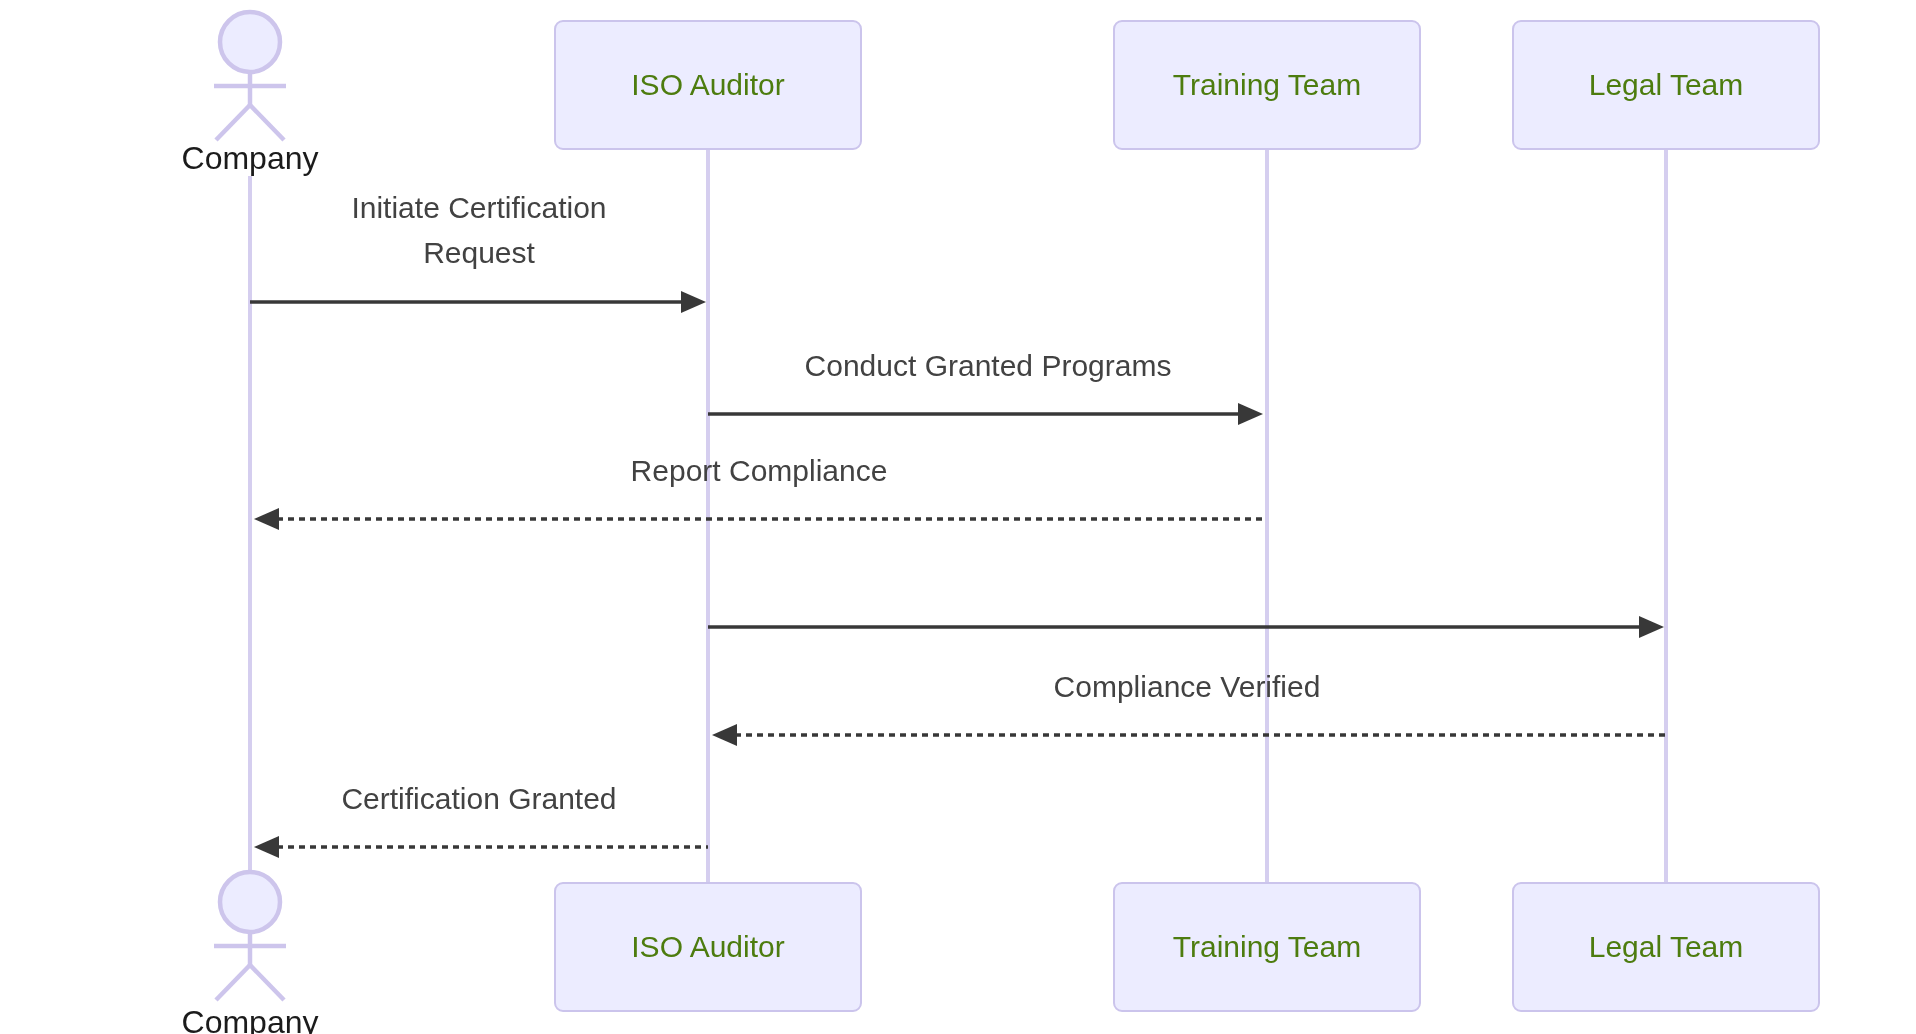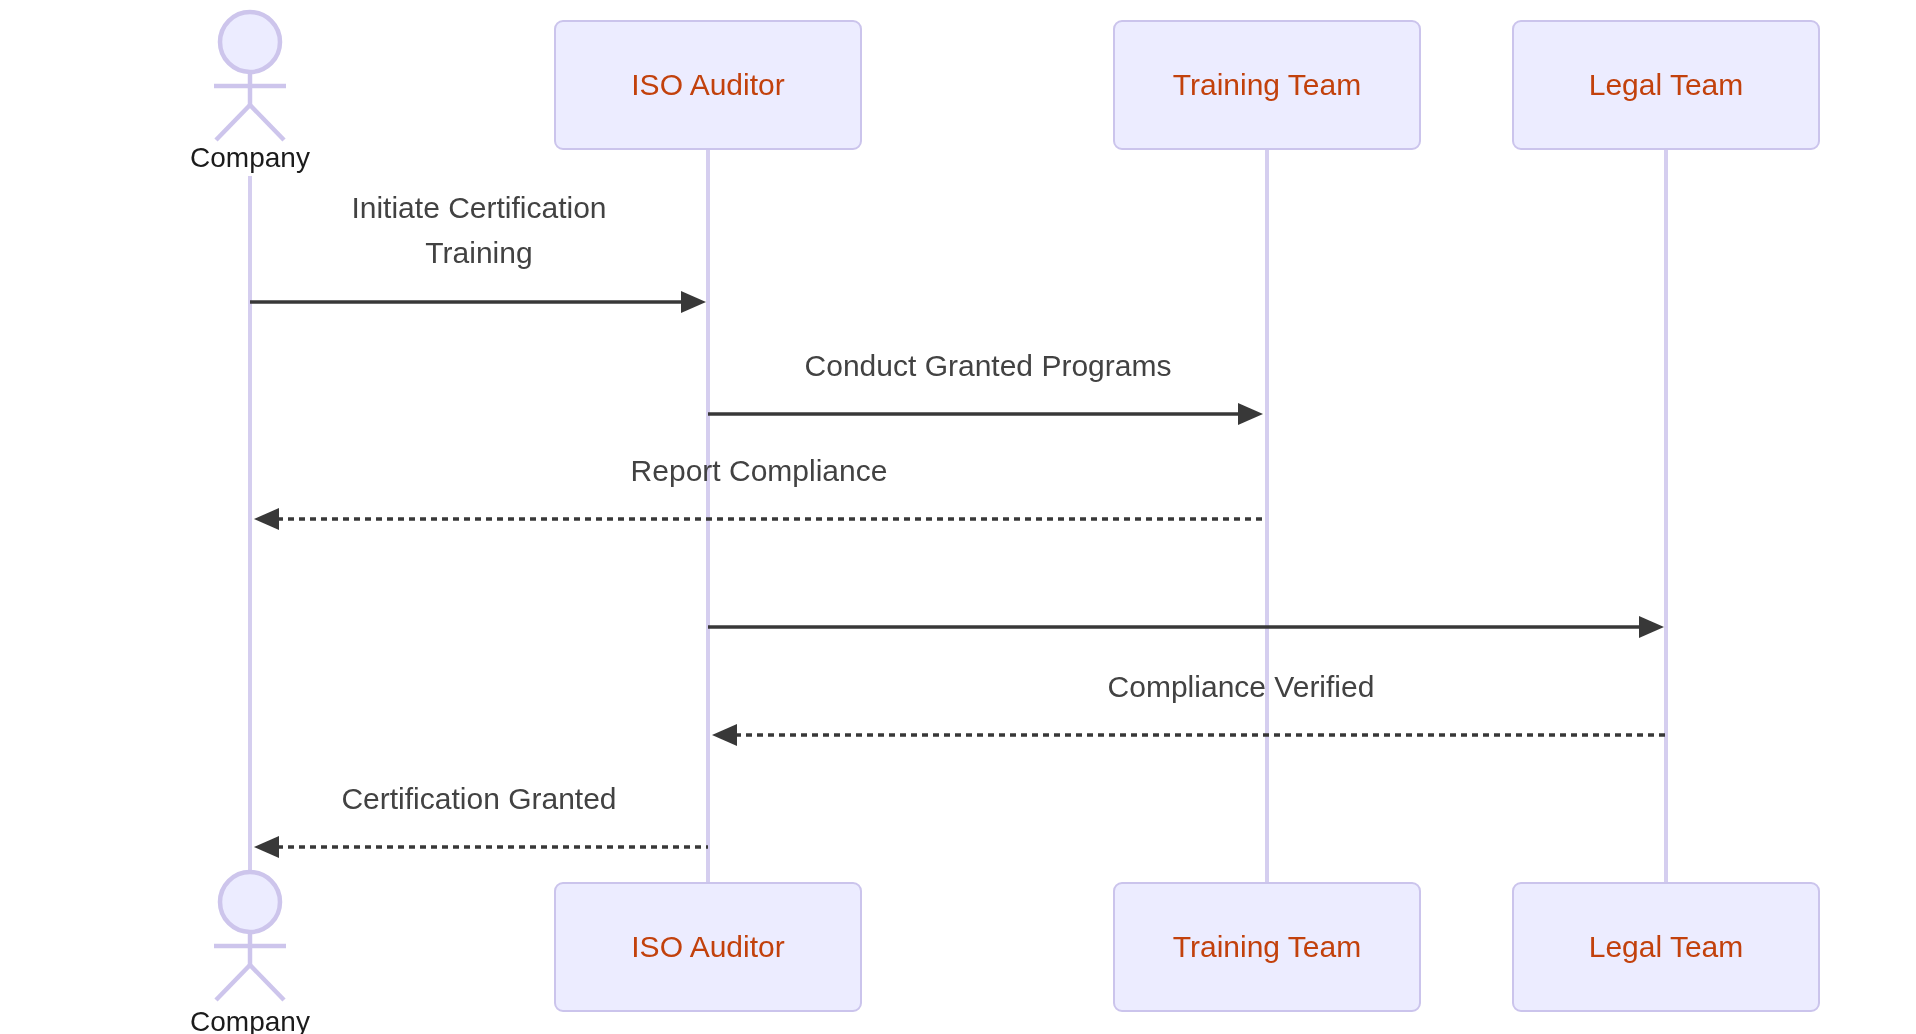--- a/index.html
+++ b/index.html
@@ -17,27 +17,27 @@
     width: 308px;
     height: 130px;
     background: #ECECFF;
     border: 2px solid #CBC4EC;
     border-radius: 9px;
     box-sizing: border-box;
     display: flex;
     align-items: center;
     justify-content: center;
     font-size: 30px;
-    color: #c2410c;
+    color: #4d7c0f;
   }
   .actor-label {
     position: absolute;
     width: 240px;
     text-align: center;
-    font-size: 28px;
+    font-size: 32px;
     line-height: 42px;
     color: #1b1b1b;
   }
   .msg {
     position: absolute;
     text-align: center;
     font-size: 30px;
     line-height: 45px;
     color: #424242;
   }
@@ -117,19 +117,19 @@
   <div class="pbox" style="left:1113px; top:882px;">
     <span>Training Team</span>
   </div>
   <div class="pbox" style="left:1512px; top:882px;">
     <span>Legal Team</span>
   </div>
 
   <div class="actor-label" style="left:130px; top:137px;">Company</div>
   <div class="actor-label" style="left:130px; top:1001px;">Company</div>
 
-  <div class="msg" style="left:314px; top:185px; width:330px;">Initiate Certification Training</div>
+  <div class="msg" style="left:314px; top:185px; width:330px;">Initiate Certification Request</div>
   <div class="msg" style="left:738px; top:343px; width:500px;">Conduct Granted Programs</div>
   <div class="msg" style="left:509px; top:448px; width:500px;">Report Compliance</div>
-  <div class="msg" style="left:991px; top:664px; width:500px;">Compliance Verified</div>
+  <div class="msg" style="left:937px; top:664px; width:500px;">Compliance Verified</div>
   <div class="msg" style="left:229px; top:776px; width:500px;">Certification Granted</div>
 
 </div>
 
 </body></html>

